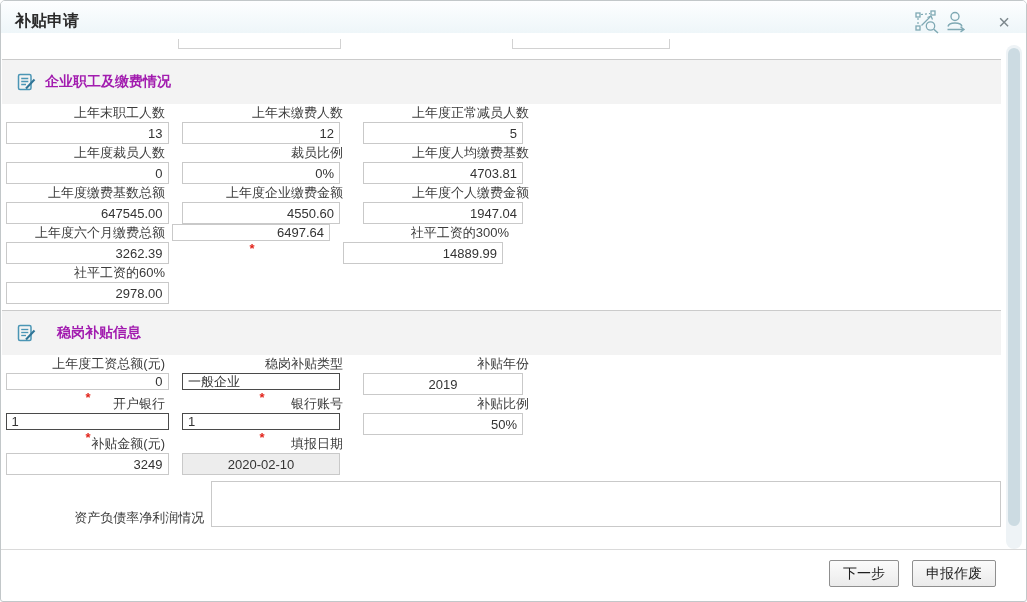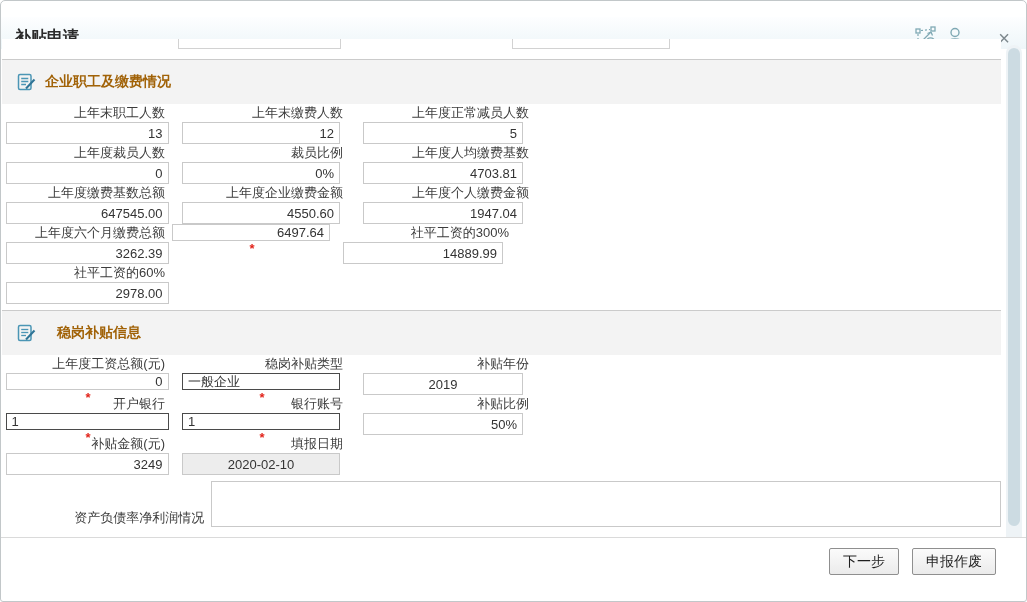--- a/index.html
+++ b/index.html
@@ -4,36 +4,36 @@
 <style>
   html,body{margin:0;padding:0;background:#fff;}
   .window{
     position:relative;width:1027px;height:602px;box-sizing:border-box;
     border:1px solid #c2c7c9;border-radius:5px 5px 3px 3px;
     background:#ffffff;overflow:hidden;
     font-family:"Liberation Sans","DejaVu Sans",sans-serif;
   }
   
   .titlebar{position:absolute;top:0;left:0;right:0;height:32px;
-    background:linear-gradient(180deg,#fdfeff 0%,#eef6f9 100%);margin-top:16px;}
+    background:linear-gradient(180deg,#fdfeff 0%,#eef6f9 100%);}
   .title{position:absolute;left:14px;top:10px;font-size:16px;font-weight:bold;color:#2b2b2b;}
   .tb-icons{position:absolute;right:10px;top:8px;display:flex;align-items:center;}
   .icon-btn{width:28px;height:26px;display:flex;align-items:center;justify-content:center;cursor:pointer;}
   .close-x{font-size:20px;color:#7d888d;margin-left:22px;width:24px;text-align:center;line-height:24px;}
   
   .content{position:absolute;top:38px;left:1px;right:25px;bottom:49px;overflow:hidden;background:#fff;}
   .partial-top{position:relative;height:12px;}
   .partial-input{position:absolute;top:-14px;height:24px;border:1px solid #d2d2d2;background:#fff;box-sizing:border-box;}
   .pi1{left:176px;width:163px;}
   .pi2{left:510px;width:158px;}
   .sec-header{height:44px;background:#f3f3f3;border-top:1px solid #cbcbcb;display:flex;align-items:center;}
   .sh1{margin-top:8px;}
   .sh2{margin-top:6px;gap:12px;}
   .sec-header .sic{margin-left:15px;display:flex;}
-  .sec-title{margin-left:9px;font-size:14px;font-weight:bold;color:#a16207;}
+  .sec-title{margin-left:9px;font-size:14px;font-weight:bold;color:#a21caf;}
   .frow{height:40px;display:flex;align-items:center;}
   .cell{display:flex;align-items:center;height:100%;flex-direction:column;}
   .lbl{font-size:13px;color:#3c3c3c;text-align:right;padding-right:7px;white-space:nowrap;box-sizing:border-box;}
   .c1 .lbl{width:170px;}
   .c2 .lbl{width:178px;}
   .c3 .lbl{width:186px;}
   .fin{height:24px;border:1px solid #c9c9c9;font-size:13px;color:#333;padding:0 5px;
     box-sizing:border-box;background:#fff;font-family:inherit;outline:none;}
   .c1 .fin{width:163px;}
   .c2 .fin{width:158px;}
@@ -45,21 +45,21 @@
   .ro{background:#ededed;}
   .req{color:#e2231a;font-size:13px;margin-left:2px;margin-bottom:14px;font-weight:bold;}
   .long-row{display:flex;align-items:flex-end;margin-top:4px;height:48px;padding-left:45px;}
   .long-row .lbl{width:170px;}
   .fta{width:818px;height:46px;border:1px solid #c9c9c9;box-sizing:border-box;resize:none;
     font-family:inherit;font-size:13px;color:#333;outline:none;}
   .partial-bottom{position:relative;margin-top:20px;height:40px;}
   .ghost-input{position:absolute;left:177px;top:2px;width:818px;height:40px;
     border:1px solid #d0d0d0;background:#fff;box-sizing:border-box;}
   
-  .footer{position:absolute;left:0;right:0;bottom:16px;height:48px;border-top:1px solid #dadada;
+  .footer{position:absolute;left:0;right:0;bottom:4px;height:48px;border-top:1px solid #dadada;
     background:#fff;display:flex;justify-content:flex-end;align-items:center;
     padding-right:30px;box-sizing:border-box;}
   .btn{height:27px;padding:0 13px;margin-left:13px;background:linear-gradient(#fbfbfb,#ebebeb);
     border:1px solid #8f8f8f;border-radius:2px;font-size:14px;color:#1f1f1f;
     font-family:inherit;cursor:pointer;}
   
   .scrollbar{position:absolute;right:4px;top:44px;width:16px;height:504px;
     background:#eef3f6;border-radius:8px;}
   .thumb{position:absolute;left:2px;right:2px;top:3px;height:478px;background:#ccdbe2;border-radius:7px;}
 </style>

